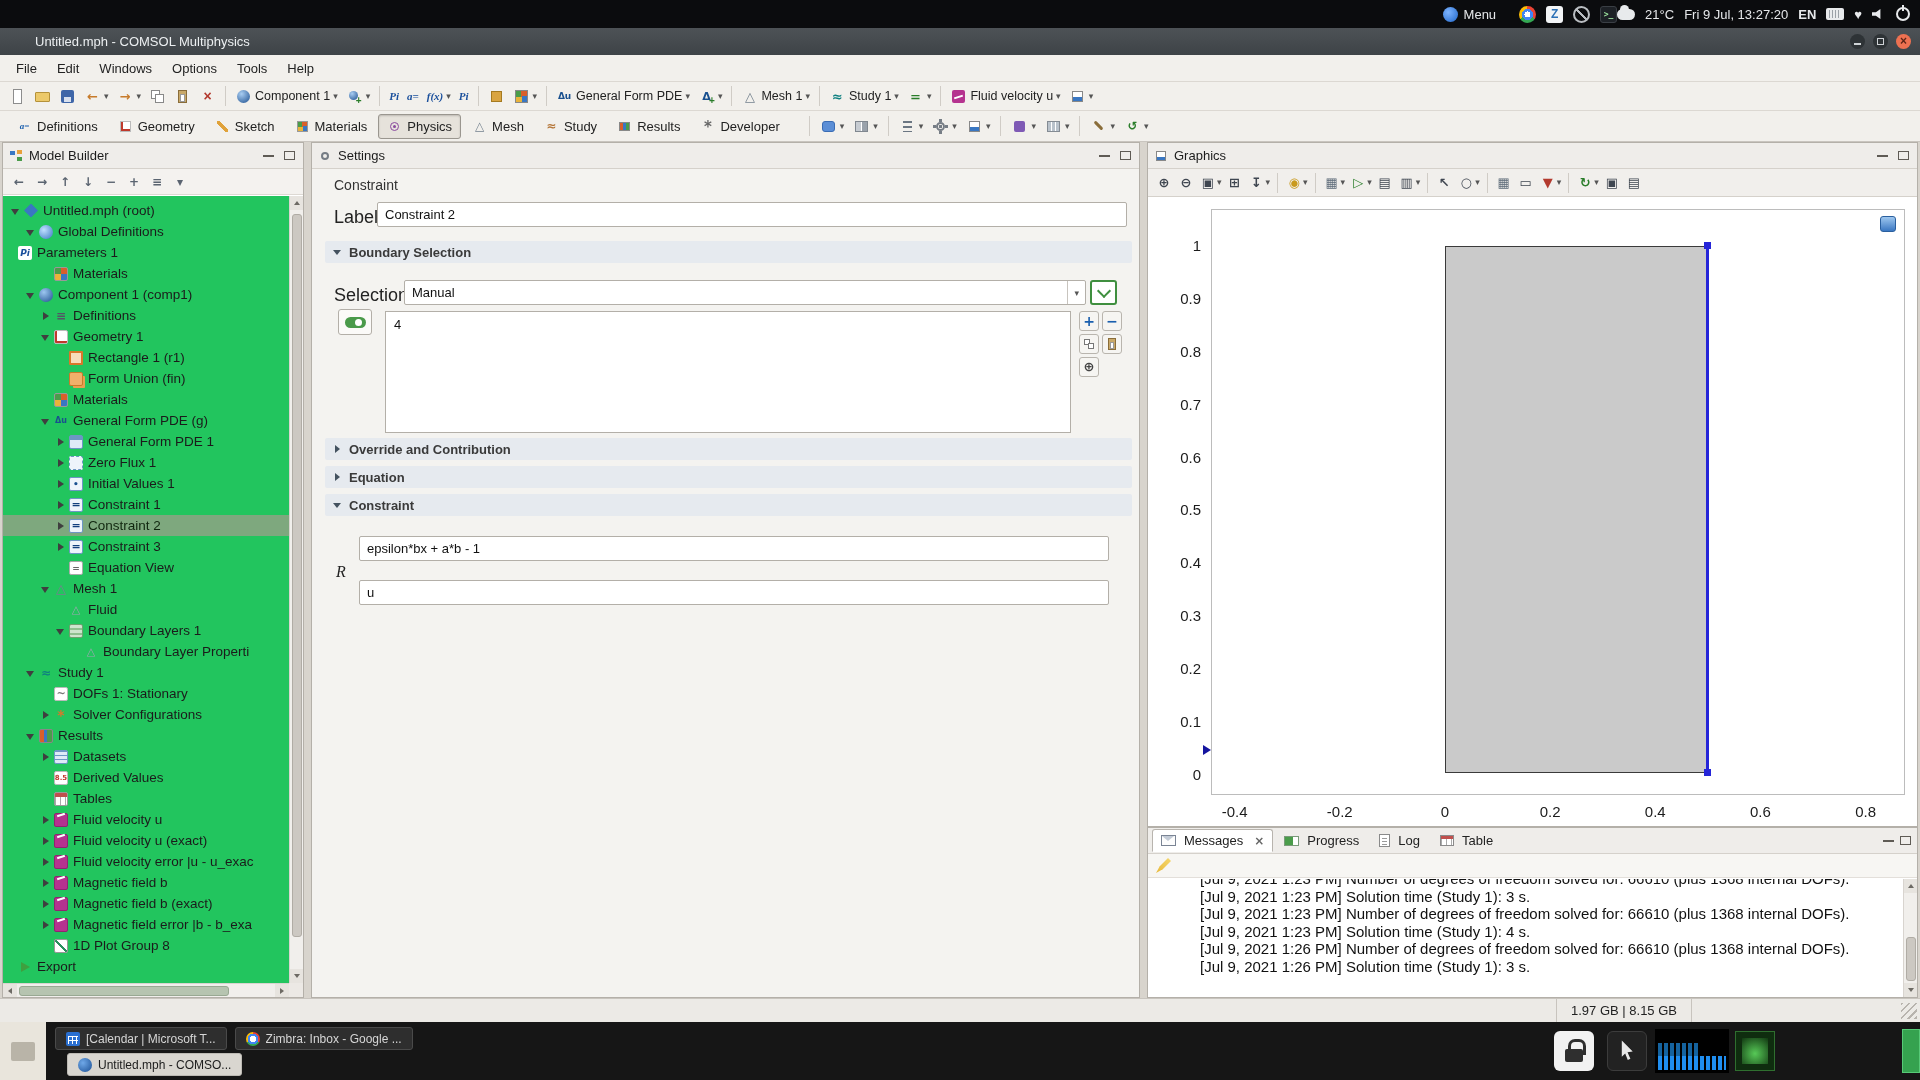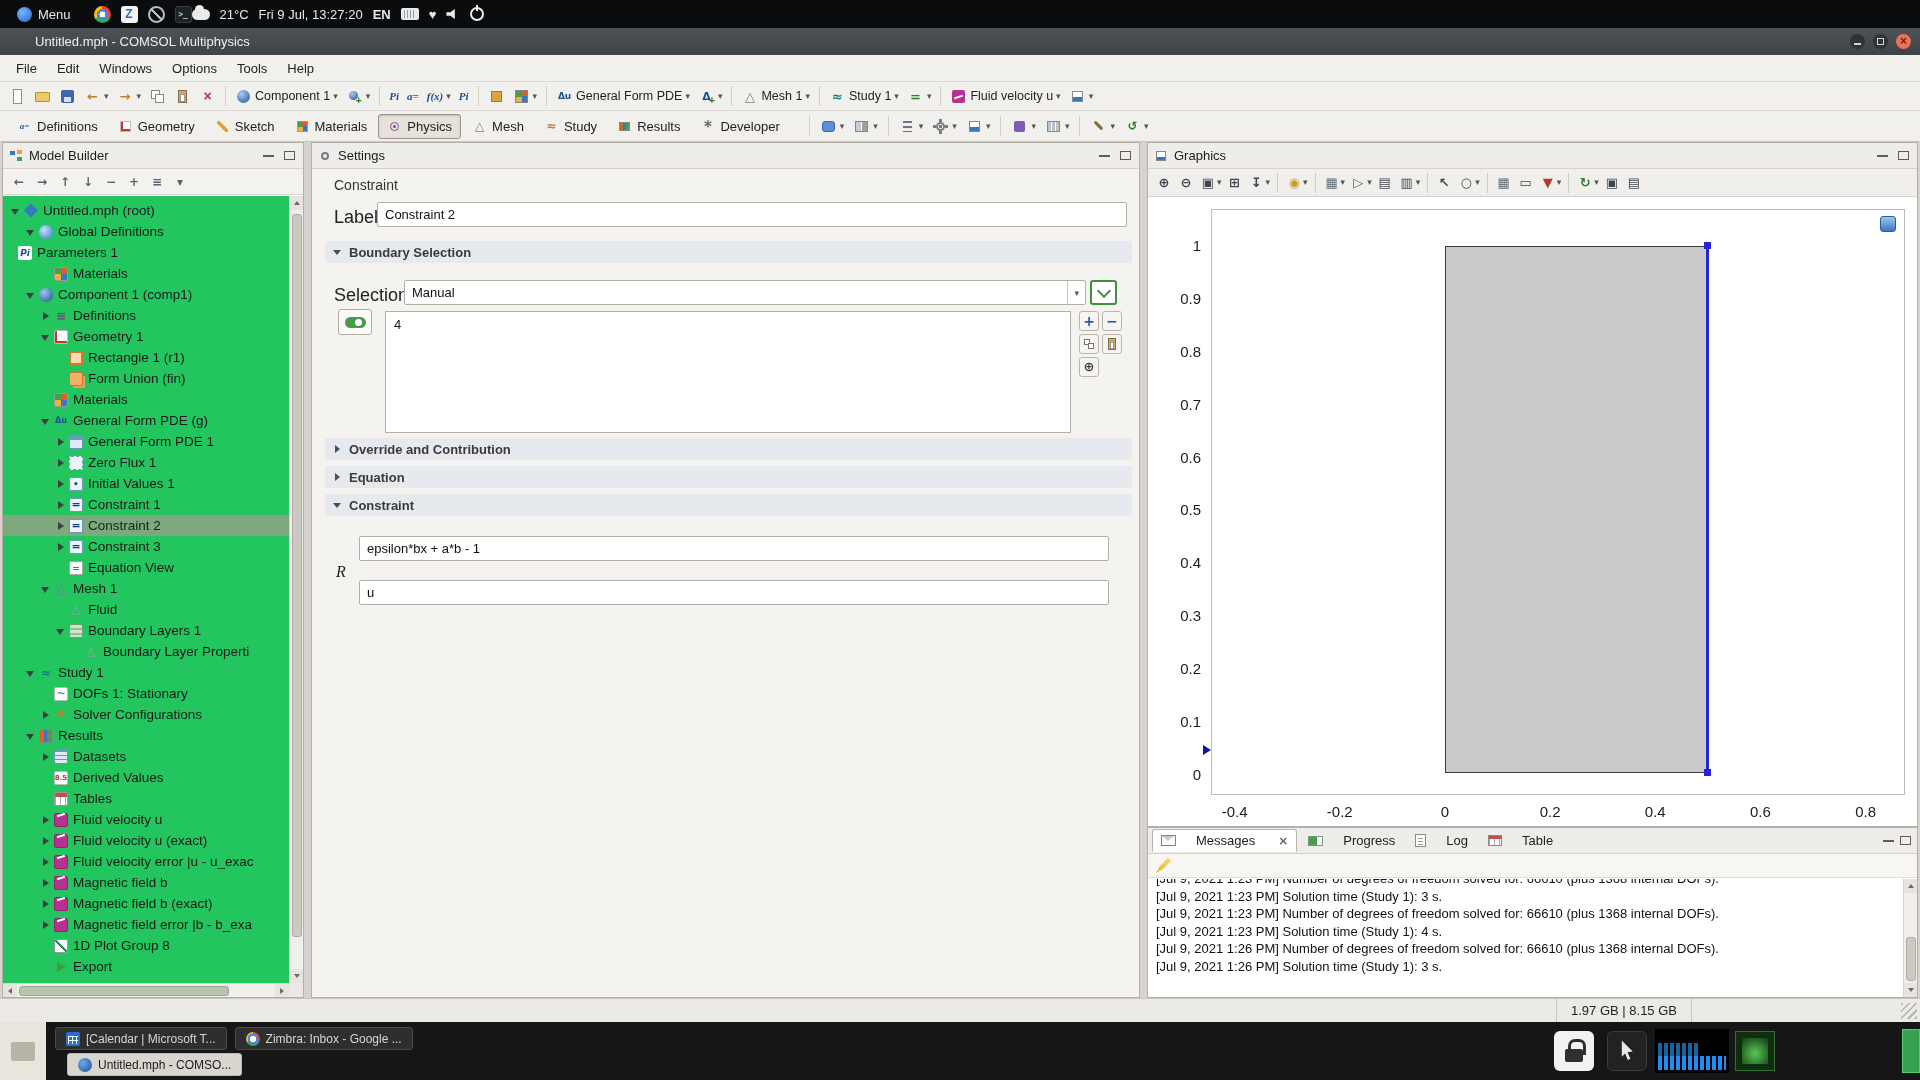--- a/index.html
+++ b/index.html
@@ -1,20 +1,20 @@
 <!DOCTYPE html>
 <html><head>
 <meta charset="utf-8">
 <style>
   *{margin:0;padding:0;box-sizing:border-box;}
   html,body{width:1920px;height:1080px;overflow:hidden;}
   body{font-family:"Liberation Sans","DejaVu Sans",sans-serif;background:#d8d4cd;position:relative;font-size:13px;color:#1c1c1c;cursor:default;}
 
   
-  #desktop-bar{position:absolute;left:0;top:0;width:100%;height:28px;background:#0b0c0e;color:#e6e8ea;display:flex;align-items:center;justify-content:flex-start;padding:0 10px;z-index:50;}
+  #desktop-bar{position:absolute;left:0;top:0;width:100%;height:28px;background:#0b0c0e;color:#e6e8ea;display:flex;align-items:center;justify-content:flex-end;padding:0 10px;z-index:50;}
   .db-left,.db-right{display:flex;align-items:center;gap:10px;}
   .menu-btn{display:flex;align-items:center;gap:6px;padding:2px 7px;border-radius:3px;}
   .menu-logo{width:15px;height:15px;border-radius:50%;background:radial-gradient(circle at 35% 35%,#7db4ff,#1f66c9);}
   .db-icons{display:flex;align-items:center;gap:10px;margin-left:6px;}
   .dt-ico{width:17px;height:17px;display:inline-block;position:relative;}
   .chrome-icon{border-radius:50%;background:radial-gradient(circle at center,#fff 0 3px,#4285f4 3px 5.5px,transparent 5.5px),conic-gradient(#ea4335 0 120deg,#34a853 120deg 240deg,#fbbc05 240deg 360deg);}
   .zimbra-icon{background:#f2f4f6;border-radius:3px;}
   .zimbra-icon::before{content:"Z";position:absolute;inset:0;text-align:center;font:700 12px/17px "Liberation Sans",sans-serif;color:#2a6fb5;}
   .record-icon{border:2px solid #b9bdc1;border-radius:50%;background:linear-gradient(45deg,transparent 44%,#b9bdc1 44% 56%,transparent 56%);}
   .terminal-icon{background:#1d2126;border-radius:3px;border:1px solid #3a3f45;}
@@ -236,35 +236,35 @@
   .plot-handle{position:absolute;width:7px;height:7px;}
   #y-axis-labels{position:absolute;right:100%;top:0;bottom:0;width:40px;}
   .ytick{position:absolute;right:10px;transform:translateY(-50%);font-size:15px;color:#1c1c1c;}
   #x-axis-labels{position:absolute;top:100%;left:0;right:0;height:28px;}
   .xtick{position:absolute;top:8px;transform:translateX(-50%);font-size:15px;color:#1c1c1c;}
   .plot-corner{position:absolute;top:6px;right:8px;width:16px;height:16px;border-radius:3px;background:linear-gradient(#9ec7ef,#3a77c2);border:1px solid #2a5f9e;}
   .axis-pointer{position:absolute;left:-9px;top:92.5%;width:0;height:0;border-left:8px solid #15159f;border-top:5px solid transparent;border-bottom:5px solid transparent;transform:translateY(-50%);}
 
   
   .m-tabbar{height:26px;display:flex;align-items:center;gap:2px;padding:0 4px;background:#efedea;border-bottom:1px solid #d5d1cb;}
-  .mtab{display:inline-flex;align-items:center;gap:20px;padding:3px 8px;font-size:13px;color:#222;border:1px solid transparent;border-radius:3px 3px 0 0;}
+  .mtab{display:inline-flex;align-items:center;gap:8px;padding:3px 8px;font-size:13px;color:#222;border:1px solid transparent;border-radius:3px 3px 0 0;}
   .mtab.active{background:#fff;border-color:#b8b4ae;border-bottom-color:#fff;}
   .mt-ico{position:relative;display:inline-block;}
   .messages-icon{width:15px;height:11px;background:#fdfdfd;border:1px solid #7a8494;}
   .messages-icon::after{content:"";position:absolute;left:0;top:0;border-left:6.5px solid transparent;border-right:6.5px solid transparent;border-top:5px solid #c3cbd6;}
   .progress-icon{width:15px;height:10px;border:1px solid #7a9a7a;background:linear-gradient(90deg,#4a9c4a 60%,#fff 60%);}
   .log-icon{width:11px;height:13px;background:#fff;border:1px solid #8a8a8a;}
   .log-icon::after{content:"";position:absolute;left:2px;right:2px;top:3px;height:8px;background:linear-gradient(#9a9a9a 1px,transparent 1px) 0 0/100% 3px;}
   .table-icon{width:14px;height:11px;border:1px solid #8a8a8a;background:linear-gradient(#c0504d 0 3px,transparent 3px),linear-gradient(90deg,#aaa 1px,transparent 1px) 0 0/5px 100%,#fff;}
   .mt-close{font:700 12px/12px "DejaVu Sans",sans-serif;color:#666;margin-left:3px;}
   .m-toolbar{height:24px;background:#f7f6f3;border-bottom:1px solid #e3dfda;display:flex;align-items:center;padding:0 8px;}
   .clear-msgs{width:15px;height:15px;background:linear-gradient(45deg,#e8b93a,#f5d76e);clip-path:polygon(0 100%,25% 55%,80% 0,100% 20%,45% 75%);}
   .m-log{position:absolute;top:51px;left:0;right:14px;bottom:0;overflow:hidden;background:#fff;}
   .m-log-inner{margin-top:-9px;padding:0 8px;}
-  .logline{font-size:13px;line-height:17.5px;color:#111;white-space:nowrap;}
+  .logline{font-size:15px;line-height:17.5px;color:#111;white-space:nowrap;margin-left:44px;}
 
   
   #status-bar{position:absolute;left:0;top:998px;width:100%;height:24px;background:#eceae6;border-top:1px solid #c8c4be;}
   .mem-cell{position:absolute;right:228px;top:0;height:100%;display:flex;align-items:center;padding:0 14px;border-left:1px solid #c8c4be;border-right:1px solid #c8c4be;font-size:13px;color:#222;}
   .grip{position:absolute;right:3px;top:4px;width:16px;height:16px;background:repeating-linear-gradient(135deg,#b8b4ae 0 2px,transparent 2px 5px);}
   #taskbar{position:absolute;left:0;top:1022px;width:100%;height:58px;background:#161616;}
   .tb-launcher{position:absolute;left:0;top:0;width:46px;height:58px;background:#e9e5dc;display:flex;align-items:center;justify-content:center;}
   .launcher-glyph{width:24px;height:19px;background:#b9b4a8;border-radius:2px;}
   .task-row1{position:absolute;left:55px;top:5px;display:flex;gap:8px;}
   .task-row2{position:absolute;left:67px;top:31px;display:flex;gap:8px;}
@@ -708,21 +708,21 @@
         <div class="trow" style="padding-left: 36px;">
           <span class="exp closed"></span>
           <span class="ti ti-plot-group"></span>
           <span class="tlabel">Magnetic field error |b - b_exa</span>
         </div>
         <div class="trow" style="padding-left: 36px;">
           <span class="exp"></span>
           <span class="ti ti-plot-1d"></span>
           <span class="tlabel">1D Plot Group 8</span>
         </div>
-        <div class="trow" style="padding-left: 36px;">
+        <div class="trow" style="">
           <span class="exp"></span>
           <span class="ti ti-export"></span>
           <span class="tlabel">Export</span>
         </div>
       </div>
     <div class="vscroll" style="right:0;top:53px;bottom:14px;">
       <span class="up"></span>
       <span class="down"></span>
       <span class="thumb" style="top:18px;bottom:46px;"></span>
     </div>

